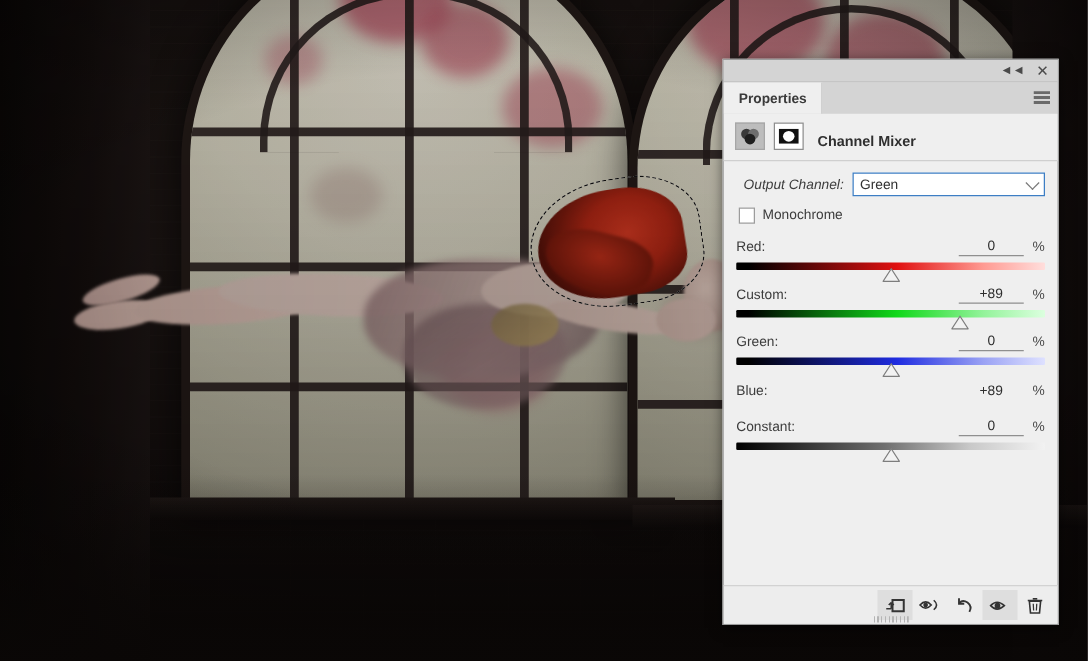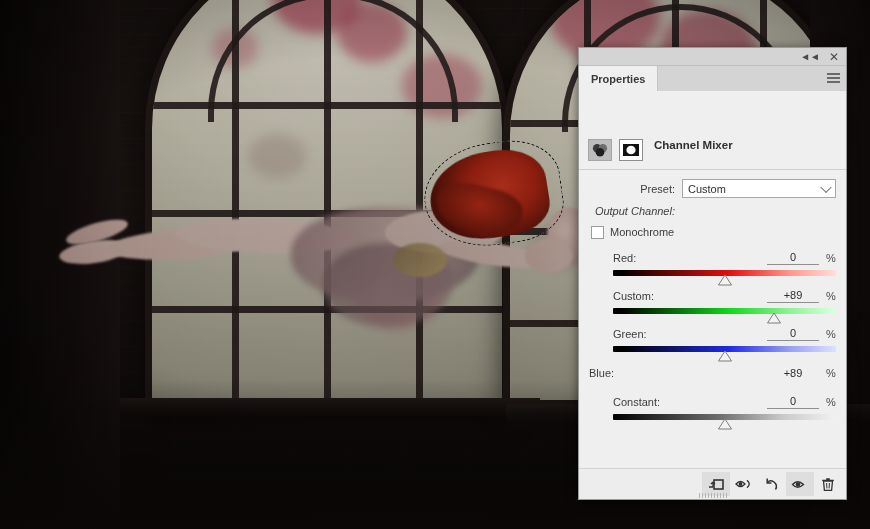--- a/index.html
+++ b/index.html
@@ -144,22 +144,22 @@
     font-weight:bold;font-size:11px;color:#3a3a3a;cursor:pointer;
     border-right:1px solid #c6c6c6;
   }
   .tabfill{flex:1;}
   .menu-icon{
     width:13px;height:11px;align-self:center;margin-right:6px;cursor:pointer;
     background:repeating-linear-gradient(180deg,#6a6a6a 0 2px,rgba(0,0,0,0) 2px 4px);
   }
 
   .adj-head{
-    display:flex;align-items:flex-start;gap:7px;
-    padding:7px 9px 8px 9px;border-bottom:1px solid #cfcfcf;background:#efefef;margin-top:41px;
+    display:flex;align-items:flex-end;gap:7px;
+    padding:7px 9px 8px 9px;border-bottom:1px solid #cfcfcf;background:#efefef;
   }
   .adj-thumb{
     width:22px;height:20px;background:#bdbdbd;border:1px solid #a6a6a6;
     display:flex;align-items:center;justify-content:center;cursor:pointer;
   }
   .mask-thumb{
     width:22px;height:20px;background:#ffffff;border:1px solid #8d8d8d;
     display:flex;align-items:center;justify-content:center;cursor:pointer;
   }
   .adj-title{font-weight:bold;font-size:11.5px;color:#2f2f2f;margin-left:4px;}
@@ -181,21 +181,21 @@
     border-right:1.4px solid #7a7a7a;border-bottom:1.4px solid #7a7a7a;
     transform:translateY(-70%) rotate(45deg);
   }
 
   .check-row{display:flex;gap:6px;margin:9px 0 11px 2px;}
   .checkbox{
     width:11px;height:11px;background:#fff;border:1px solid #9c9c9c;cursor:pointer;
   }
   .check-label{font-size:11px;color:#3c3c3c;}
 
-  .slider-block{margin-bottom:7px;margin-left:24px;}
+  .slider-block{margin-bottom:7px;}
   .slider-top{display:flex;align-items:center;justify-content:space-between;height:16px;}
   .sl-name{font-size:11px;color:#3c3c3c;}
   .sl-right{display:flex;align-items:center;gap:7px;}
   .sl-val{
     width:52px;text-align:center;font-size:11px;color:#2e2e2e;
     border-bottom:1px solid #8f8f8f;padding-bottom:1px;cursor:text;
   }
   .sl-val.noedit{border-bottom:none;cursor:default;}
   .sl-pct{font-size:11px;color:#4a4a4a;width:10px;}
 
@@ -333,30 +333,27 @@
       <svg width="16" height="12" viewBox="0 0 16 12">
         <rect x="0" y="0" width="16" height="12" fill="#111"></rect>
         <ellipse cx="8" cy="6" rx="4.6" ry="4.3" fill="#fff"></ellipse>
       </svg>
     </div>
     <span class="adj-title">Channel Mixer</span>
   </div>
 
   <div class="body">
 
-    <div class="row">
-      <span class="row-label" style="width:86px;margin-right:7px;">Preset:</span>
-      <div class="select">
-        <span>Custom</span>
-        <span class="chev"></span>
-      </div>
-    </div>
 
     <div class="row">
       <span class="row-label" style="width:86px;margin-right:7px;font-style:italic;">Output Channel:</span>
+      <div class="select focused">
+        <span>Green</span>
+        <span class="chev"></span>
+      </div>
     </div>
 
     <div class="check-row">
       <span class="checkbox"></span>
       <span class="check-label">Monochrome</span>
     </div>
 
     <div class="slider-block">
       <div class="slider-top">
         <span class="sl-name">Red:</span>

